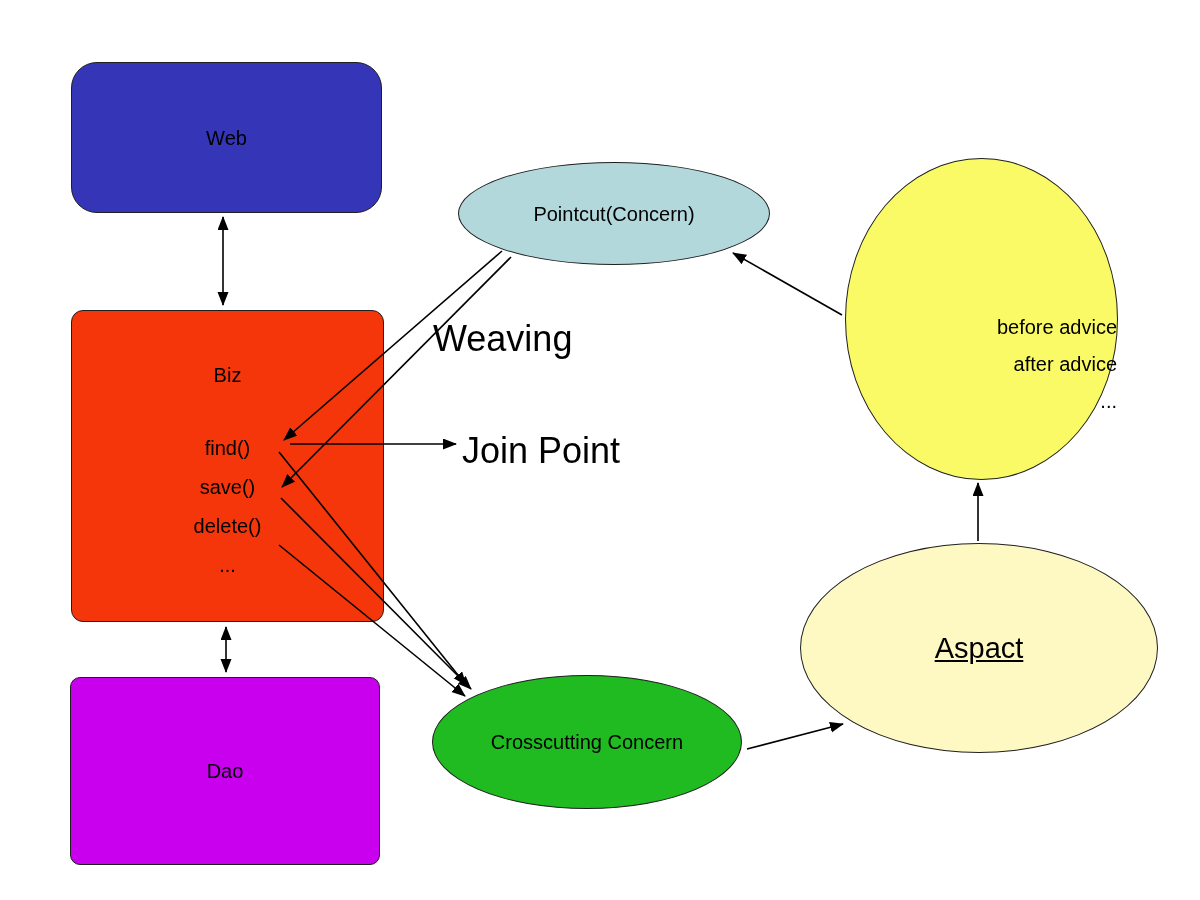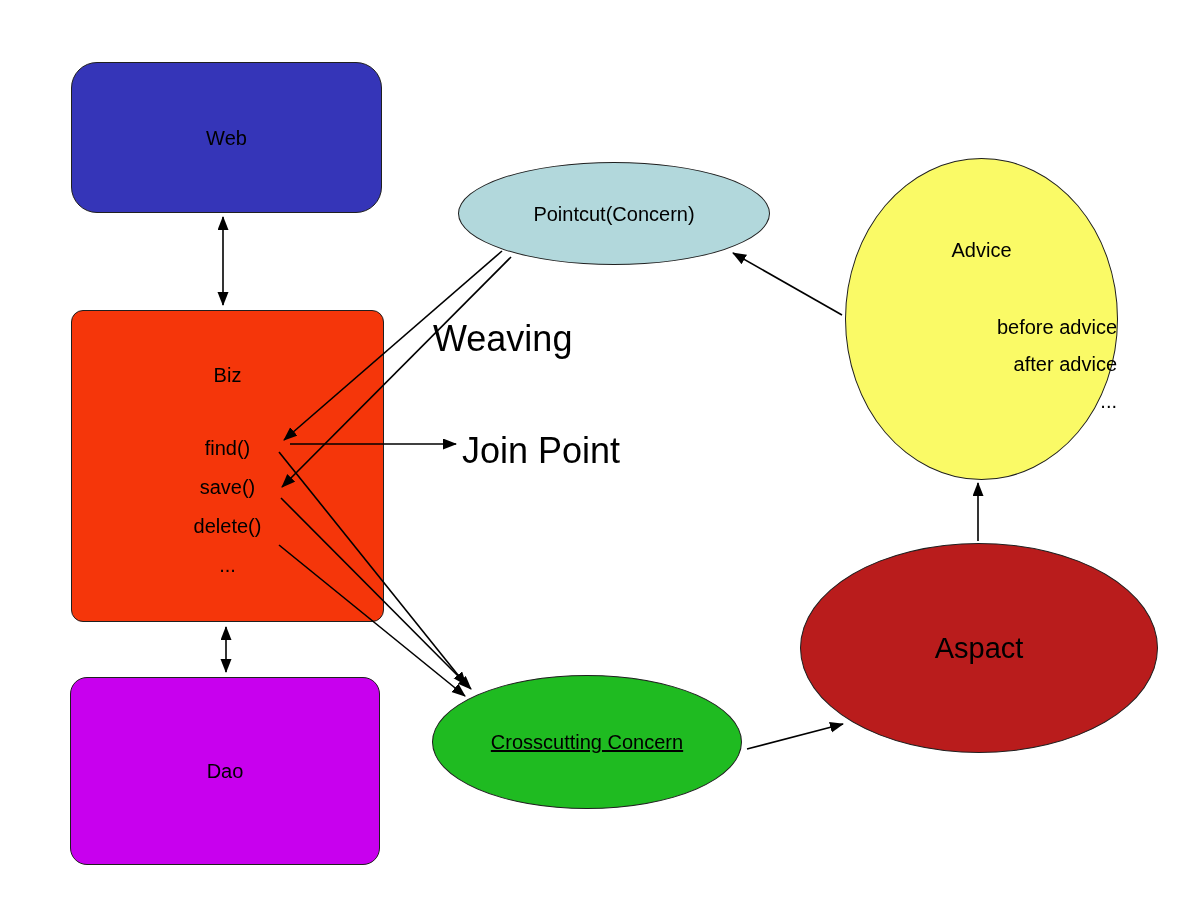--- a/index.html
+++ b/index.html
@@ -8,24 +8,24 @@
     font-family:"Liberation Sans",sans-serif;color:#000;overflow:hidden;
   }
   .node{
     position:absolute;border:1.6px solid #1f1f1f;box-sizing:border-box;
     display:flex;align-items:center;justify-content:center;
     font-size:20px;line-height:1.2;text-align:center;
   }
   .ellipse{border-radius:50%;}
   .rect-web{left:71px;top:62px;width:311px;height:151px;border-radius:26px;}
   .rect-biz{left:71px;top:310px;width:313px;height:312px;border-radius:12px;display:block;}
-  .rect-dao{left:70px;top:677px;width:310px;height:188px;border-radius:17px;}
+  .rect-dao{left:70px;top:677px;width:310px;height:188px;border-radius:10px;}
   .ell-pointcut{left:458px;top:162px;width:312px;height:103px;}
   .ell-advice{left:845px;top:158px;width:273px;height:322px;display:block;}
-  .ell-crosscut{left:432px;top:675px;width:310px;height:134px;text-decoration:underline;}
+  .ell-crosscut{left:432px;top:675px;width:310px;height:134px;}
   .ell-aspect{left:800px;top:543px;width:358px;height:210px;font-size:29px;}
   .inner-title{position:absolute;left:0;width:100%;text-align:center;}
   .biz-title{top:52px;}
   .biz-methods{position:absolute;left:0;top:118px;width:100%;text-align:center;line-height:39px;}
   .advice-title{top:79px;}
   .advice-lines{position:absolute;left:0;top:150px;width:100%;text-align:right;line-height:37px;}
   .free-label{position:absolute;font-size:36px;white-space:nowrap;}
   .lbl-weaving{left:433px;top:318px;}
   .lbl-joinpoint{left:462px;top:430px;text-align:center;}
   .connector-layer{position:absolute;left:0;top:0;width:1200px;height:900px;pointer-events:none;}
@@ -51,33 +51,32 @@
 
   <div class="node rect-dao" style="background-color: rgb(200, 0, 238);">
     <span>Dao</span>
   </div>
 
   <div class="node ellipse ell-pointcut" style="background-color: rgb(178, 216, 220);">
     <span>Pointcut(Concern)</span>
   </div>
 
   <div class="node ellipse ell-advice" style="background-color: rgb(250, 250, 102);">
-    <div class="inner-title advice-title">Advice</div>
     <div class="advice-lines">
       <div>before advice</div>
       <div>after advice</div>
       <div>...</div>
     </div>
   </div>
 
   <div class="node ellipse ell-crosscut" style="background-color: rgb(31, 187, 33);">
     <span>Crosscutting Concern</span>
   </div>
 
-  <div class="node ellipse ell-aspect" style="background-color: #b91c1c;">
+  <div class="node ellipse ell-aspect" style="background-color: #fef9c3; text-decoration: underline;">
     <span>Aspact</span>
   </div>
 
   <div class="free-label lbl-weaving">Weaving</div>
   <div class="free-label lbl-joinpoint">Join Point</div>
 
   <svg class="connector-layer" viewBox="0 0 1200 900" xmlns="http://www.w3.org/2000/svg">
     <defs>
       <marker id="ah" markerUnits="userSpaceOnUse" markerWidth="16" markerHeight="12" refX="13" refY="5.5" orient="auto">
         <path d="M0,0 L14,5.5 L0,11 Z" style="fill: rgb(0, 0, 0);"></path>

